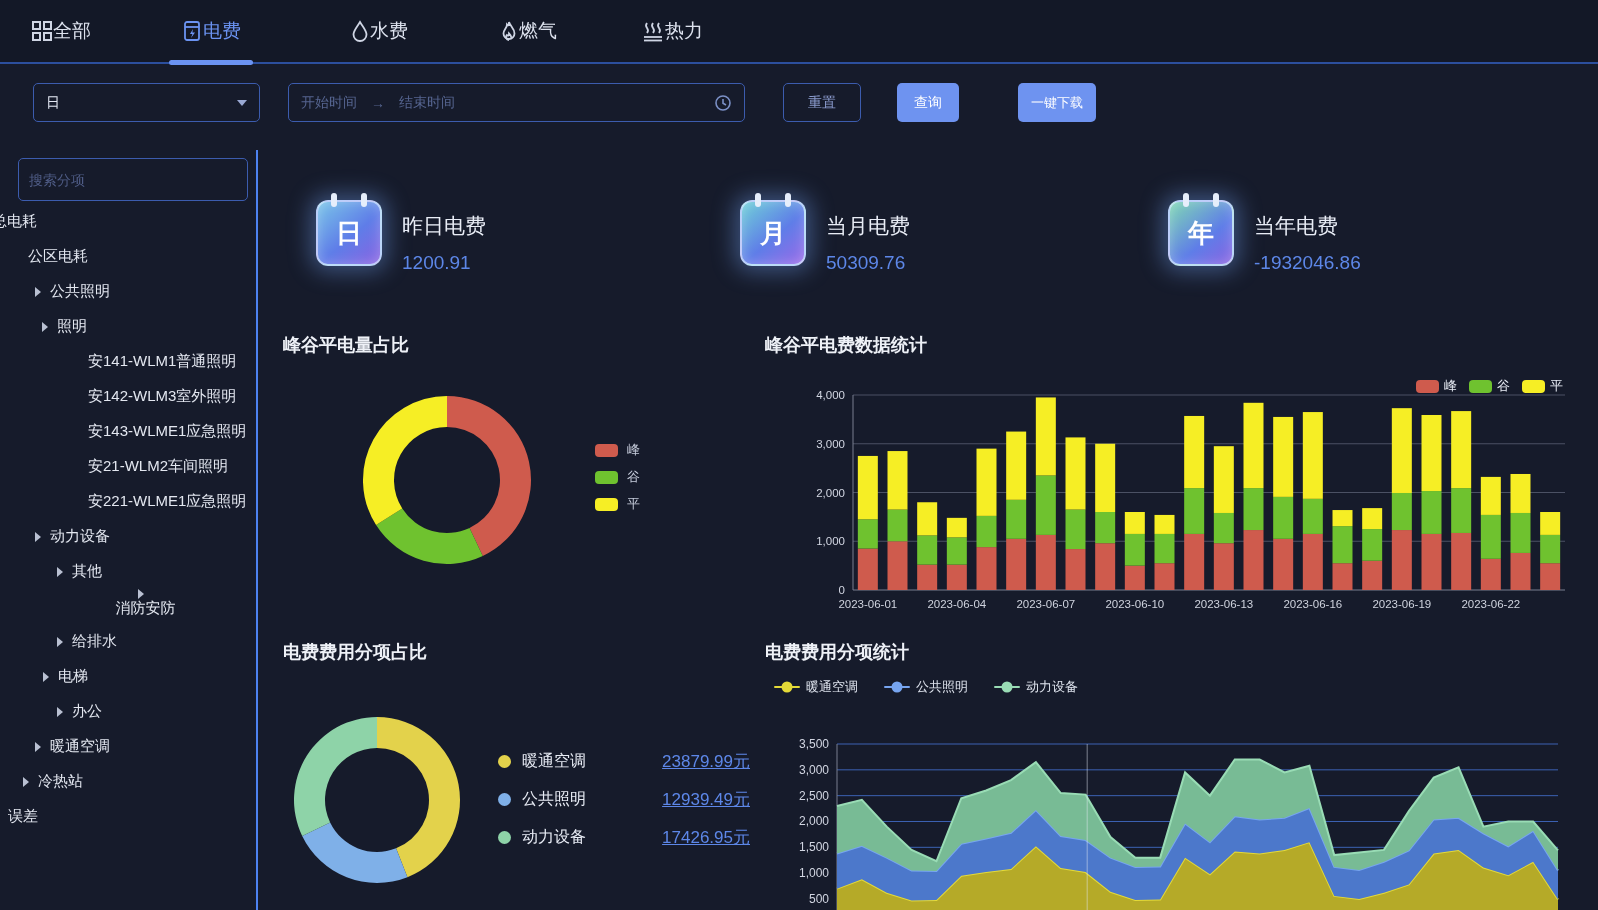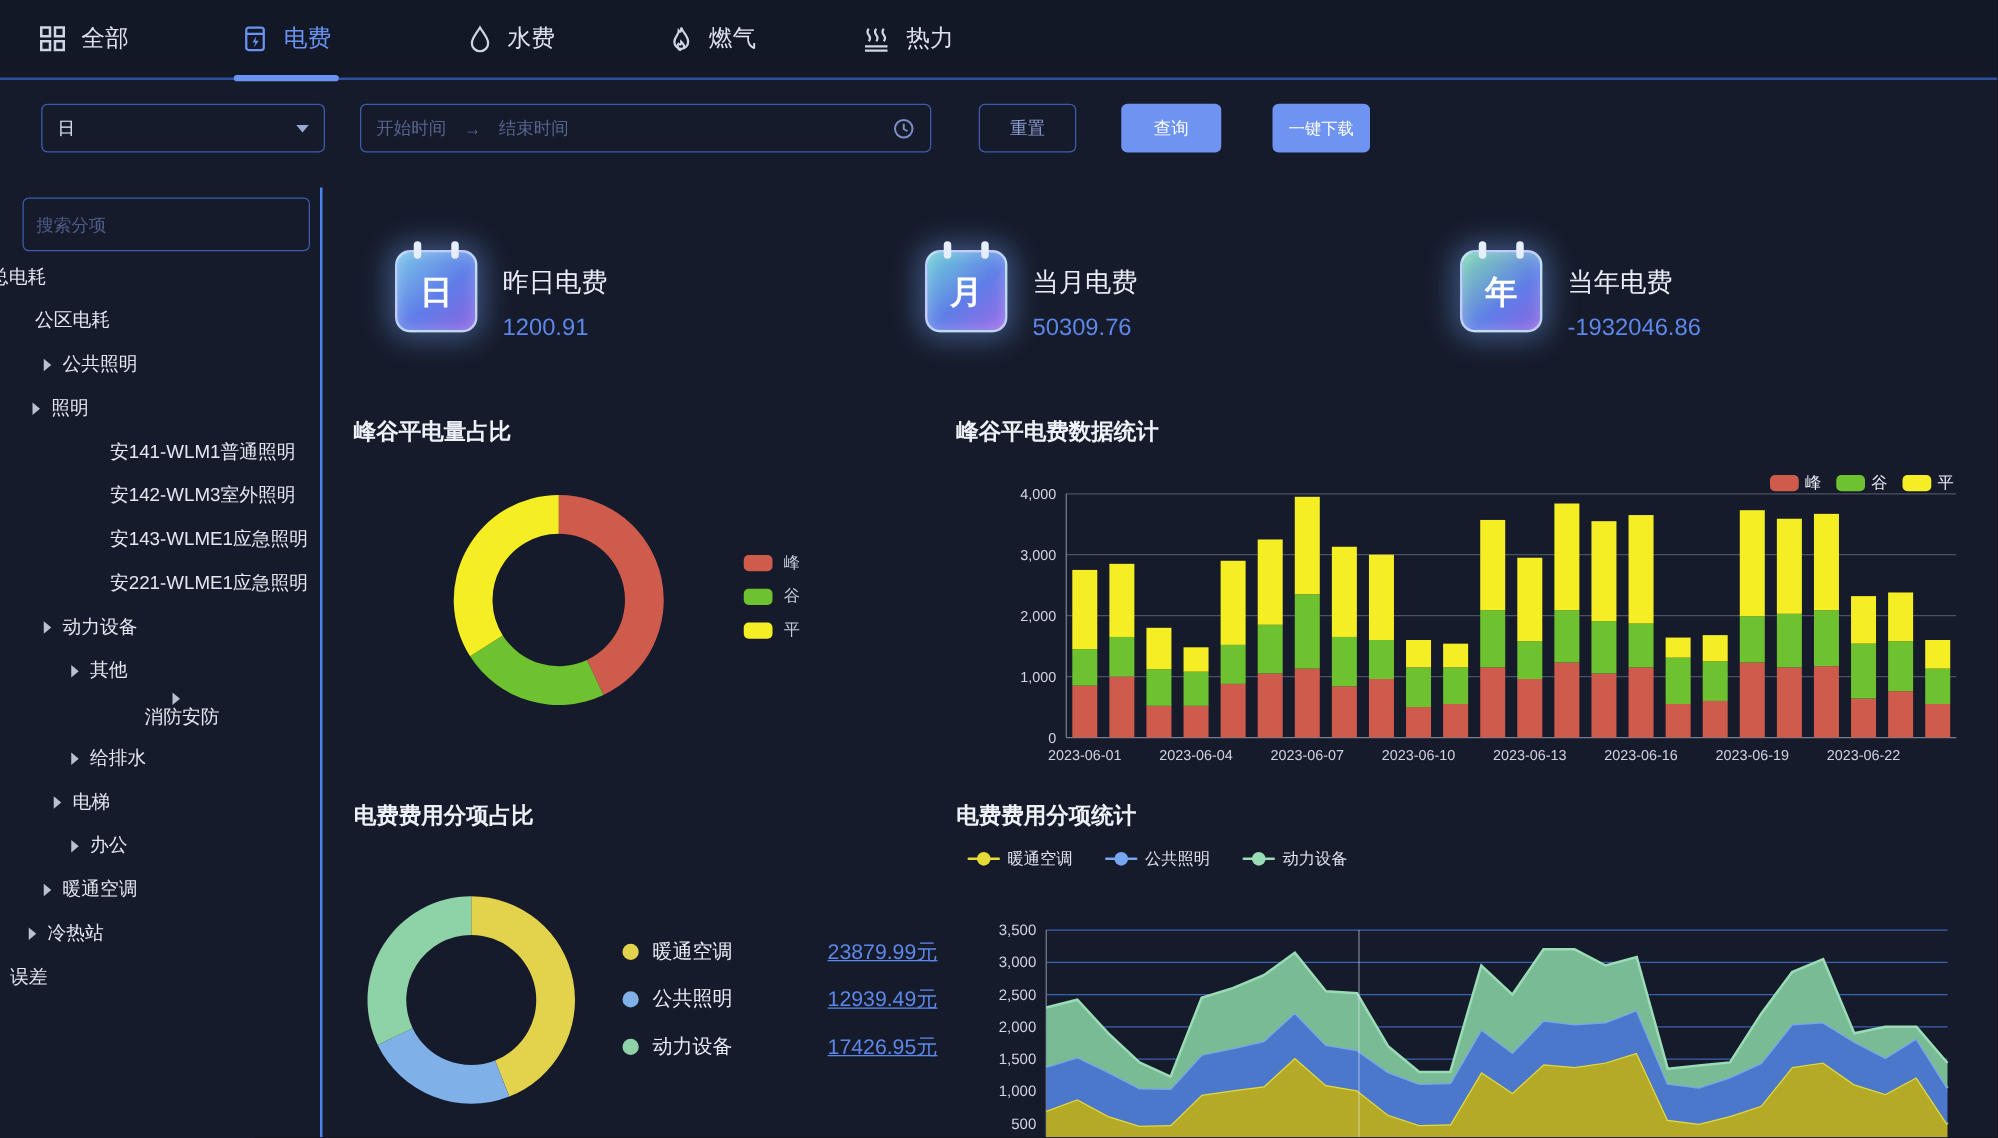--- a/index.html
+++ b/index.html
@@ -1,41 +1,41 @@
 <!DOCTYPE html>
 <html><head>
 <meta charset="utf-8">
 <style>
   html,body{margin:0;padding:0;background:#10141f;}
   .app{position:relative;width:1598px;height:910px;overflow:hidden;
        background:#161b2b;font-family:"Liberation Sans",sans-serif;color:#e6eaf2;}
   
   .header{position:absolute;left:0;top:0;right:0;height:62px;background:#131827;
           border-bottom:2px solid #2c4f9e;display:flex;align-items:center;}
-  .tab{position:relative;display:flex;align-items:center;gap:12px;height:62px;
+  .tab{position:relative;display:flex;align-items:center;height:62px;
        font-size:19px;color:#dde2ee;cursor:pointer;}
   .tab .ticon{display:flex;color:#cfd5e4;}
   .tab.active{color:#6b93f2;}
   .tab.active .ticon{color:#6b93f2;}
   .tab-underline{position:absolute;left:50%;transform:translateX(-50%);bottom:-3px;
                  width:84px;height:5px;border-radius:3px;background:#6b93f2;}
   
   .filter{position:absolute;left:0;top:64px;right:0;height:76px;}
   .ctrl{position:absolute;top:19px;height:39px;box-sizing:border-box;border-radius:5px;
         display:flex;align-items:center;font-size:14px;}
   .select{left:33px;width:227px;border:1px solid #3c5cae;padding:0 12px;justify-content:space-between;cursor:pointer;}
   .select .val{color:#e2e7f2;}
   .tri-down{width:0;height:0;border-top:6px solid #9aa9d4;border-left:5px solid transparent;border-right:5px solid transparent;}
   .daterange{left:288px;width:457px;border:1px solid #3c5cae;padding:0 12px;gap:14px;cursor:pointer;}
   .daterange .ph{color:#55648f;}
   .daterange .clock{margin-left:auto;color:#7b90c6;display:flex;}
   .btn{justify-content:center;cursor:pointer;border-radius:5px;}
   .btn-reset{left:783px;width:78px;border:1px solid #3c5cae;color:#8b9cce;background:transparent;}
   .btn-primary{background:#6e93f0;color:#fff;}
-  .btn-query{left:897px;width:80px;}
+  .btn-query{left:897px;width:62px;}
   .btn-download{left:1018px;width:78px;font-size:13px;}
   
   .sidebar{position:absolute;left:0;top:140px;width:258px;bottom:0;overflow:hidden;}
   .search{position:absolute;left:18px;top:18px;width:230px;height:43px;box-sizing:border-box;
           background:transparent;border:1px solid #3c5cae;border-radius:5px;color:#dfe4ee;
           font-size:14px;padding:0 10px;outline:none;font-family:"Liberation Sans",sans-serif;}
   .search::placeholder{color:#4f5c86;}
   .tree{position:absolute;left:0;top:64px;right:0;}
   .tree-row{display:flex;align-items:center;height:35px;font-size:15px;color:#e3e7f0;
             white-space:nowrap;cursor:pointer;}
@@ -164,32 +164,35 @@
         <div class="tree-row" style="padding-left: 8px; margin-left: -16px;">
           <span>总电耗</span>
         </div>
         <div class="tree-row" style="padding-left: 28px;">
           <span>公区电耗</span>
         </div>
         <div class="tree-row" style="padding-left: 35px;">
           <span class="caret-tri"></span>
           <span>公共照明</span>
         </div>
-        <div class="tree-row" style="padding-left: 26px;">
+        <div class="tree-row" style="padding-left: 42px;">
           <span class="caret-tri"></span>
           <span>照明</span>
         </div>
         <div class="tree-row" style="padding-left: 88px;">
           <span>安141-WLM1普通照明</span>
         </div>
         <div class="tree-row" style="padding-left: 88px; align-items: center;">
           <span>安142-WLM3室外照明</span>
         </div>
         <div class="tree-row" style="padding-left: 88px;">
           <span>安143-WLME1应急照明</span>
+        </div>
+        <div class="tree-row" style="padding-left: 88px;">
+          <span>安21-WLM2车间照明</span>
         </div>
         <div class="tree-row" style="padding-left: 88px;">
           <span>安221-WLME1应急照明</span>
         </div>
         <div class="tree-row" style="padding-left: 35px;">
           <span class="caret-tri"></span>
           <span>动力设备</span>
         </div>
         <div class="tree-row" style="padding-left: 57px;">
           <span class="caret-tri"></span>

